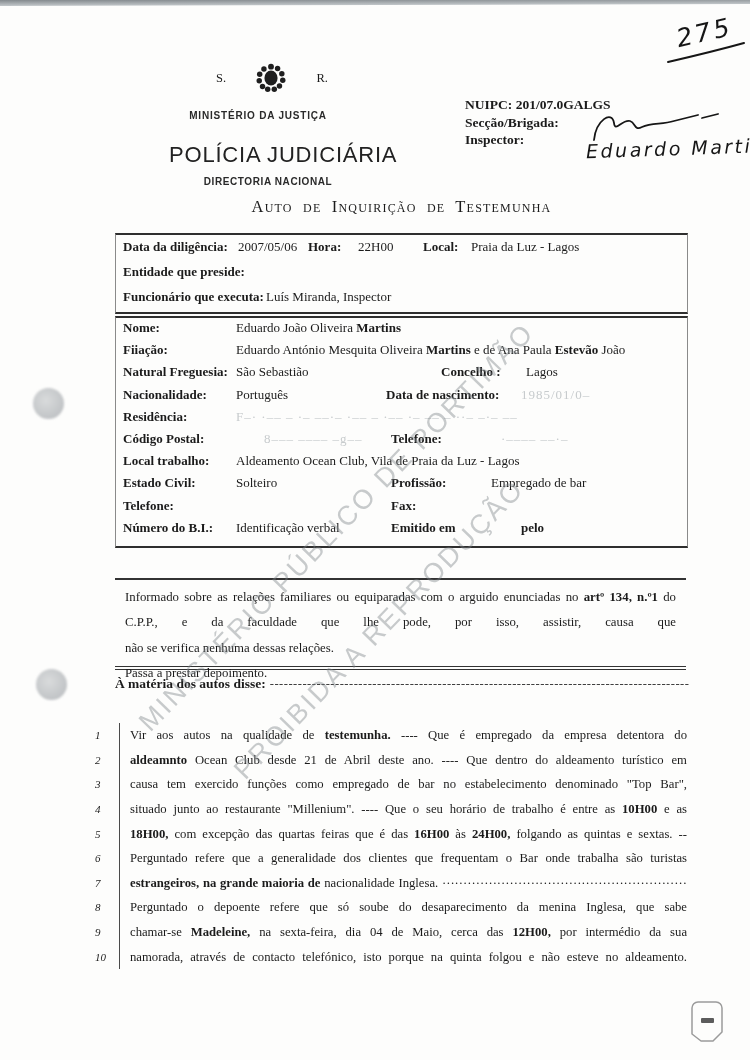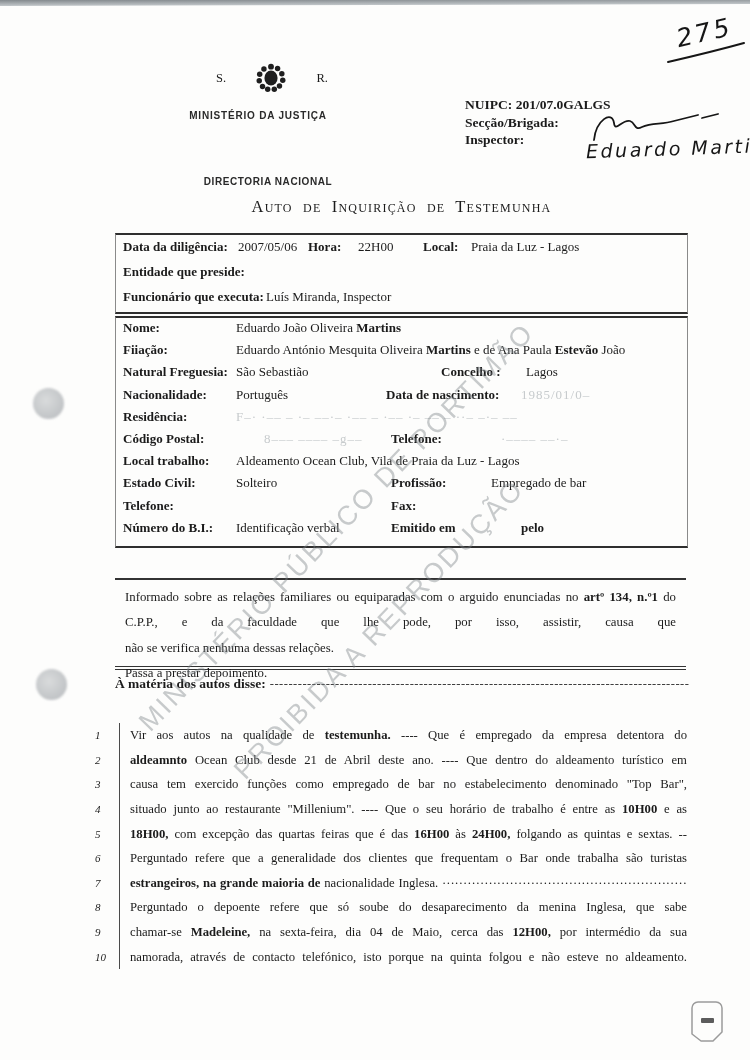--- a/index.html
+++ b/index.html
@@ -87,20 +87,21 @@
             <circle cx="11" cy="26" r="2.9"></circle>
             <circle cx="7.5" cy="20" r="2.9"></circle>
           <circle cx="8" cy="13" r="2.9"></circle>
             <circle cx="12.5" cy="7.5" r="2.9"></circle>
         </g>
       </svg>
     </span>
     <span class="crest-letter">R.</span>
   </div>
   <div id="ministry" class="abs">MINISTÉRIO DA JUSTIÇA</div>
+  <div id="org-name" class="abs">POLÍCIA JUDICIÁRIA</div>
   <div id="directorate" class="abs">DIRECTORIA NACIONAL</div>
 
   <div id="case-block" class="abs">
     <div>
       <span>NUIPC:</span>
       <span>201/07.0GALGS</span>
     </div>
     <div>Secção/Brigada:</div>
     <div>Inspector:</div>
   </div>

